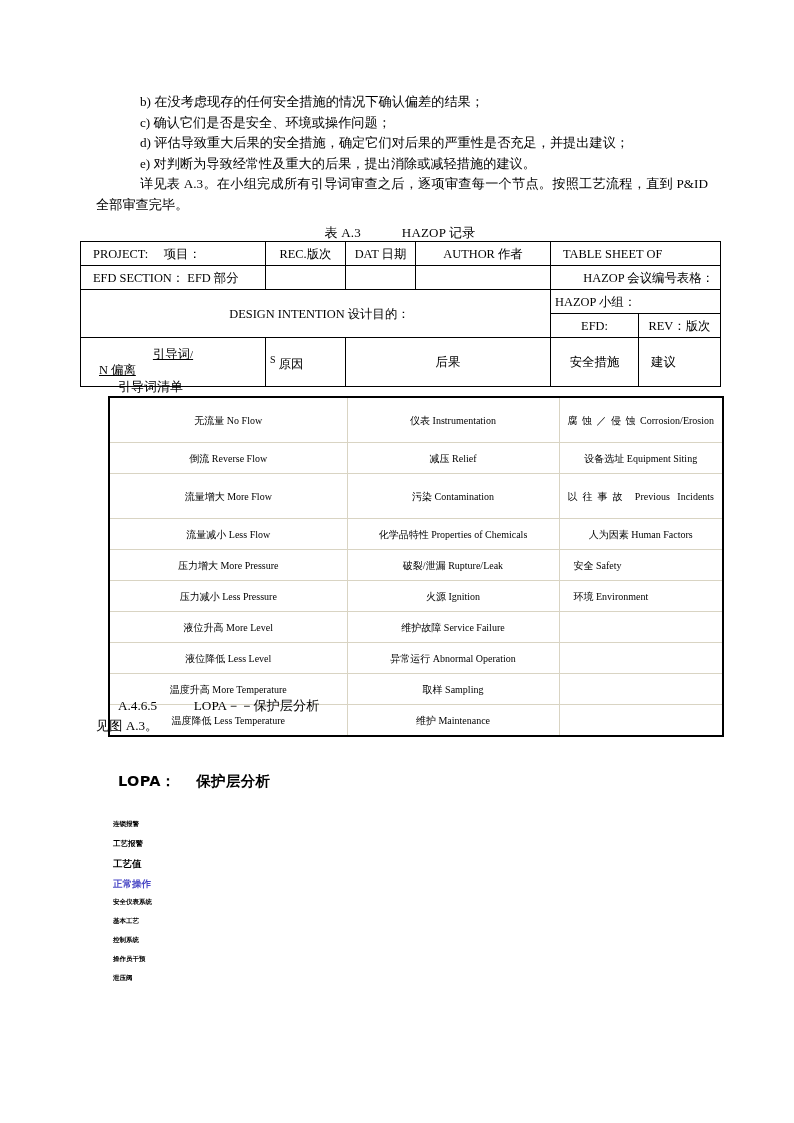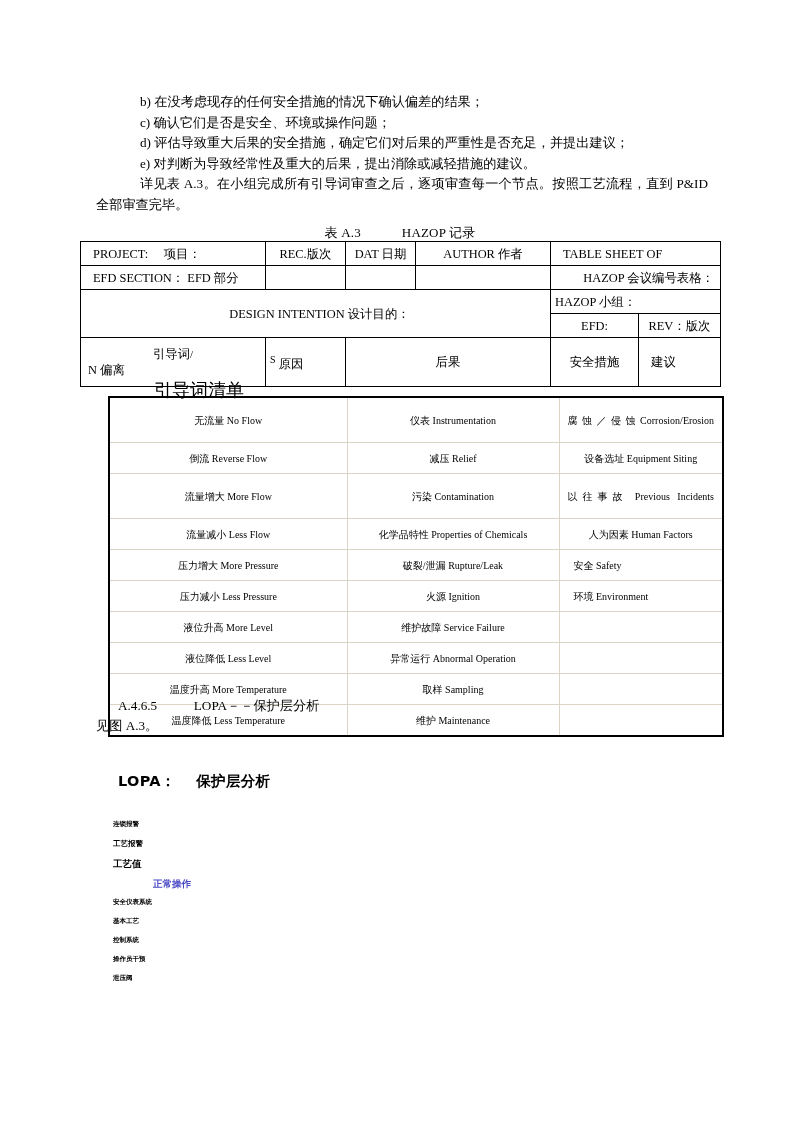--- a/index.html
+++ b/index.html
@@ -77,33 +77,33 @@
   .hazop-table .tall { height: 38px; text-align: center; }
   .hazop-table .lastrow td { height: 44px; vertical-align: middle; }
   .sup-s {
     font-size: 10px;
     vertical-align: super;
     font-family: "Liberation Serif", serif;
   }
   .gw-cell {
     position: relative;
     line-height: 15px;
-    padding: 1px 7px !important;
+    padding: 1px 18px !important;
+    text-decoration: underline;
   }
   .gw-cell .l1 { display:block; text-align:center; }
   .gw-cell .l2 { display:block; text-align:left; }
   .gw-cell .slash { font-size: 11px; }
 
   
   .gwl-label {
     position: absolute;
     left: 118px;
     top: 378px;
-    font-size: 18px;
-    margin-left: 36px;
+    font-size: 13px;
   }
 
   
   .guide-table {
     position: absolute;
     left: 108px;
     top: 396px;
     width: 614px;
     border-collapse: collapse;
     table-layout: fixed;
@@ -311,21 +311,21 @@
   <div class="lopa-title">
     <span>LOPA：</span>
     <span class="gap"></span>
     <span>保护层分析</span>
   </div>
 
   <div class="layer-list">
     <div class="layer-item s6" style="color: rgb(0, 0, 0);">连锁报警</div>
     <div class="layer-item s7" style="color: rgb(0, 0, 0);">工艺报警</div>
     <div class="layer-item s9" style="color: rgb(0, 0, 0);">工艺值</div>
-    <div class="layer-item s9b" style="color: rgb(74, 73, 198); margin-left: 40px;">正常操作</div>
+    <div class="layer-item s9b" style="color: rgb(74, 73, 198);">正常操作</div>
     <div class="layer-item s6" style="color: rgb(0, 0, 0);">安全仪表系统</div>
     <div class="layer-item s6" style="color: rgb(0, 0, 0);">基本工艺</div>
     <div class="layer-item s6" style="color: rgb(0, 0, 0);">控制系统</div>
     <div class="layer-item s6" style="color: rgb(0, 0, 0);">操作员干预</div>
     <div class="layer-item s6" style="color: rgb(0, 0, 0);">泄压阀</div>
   </div>
 
 </div>
 
 </body></html>

